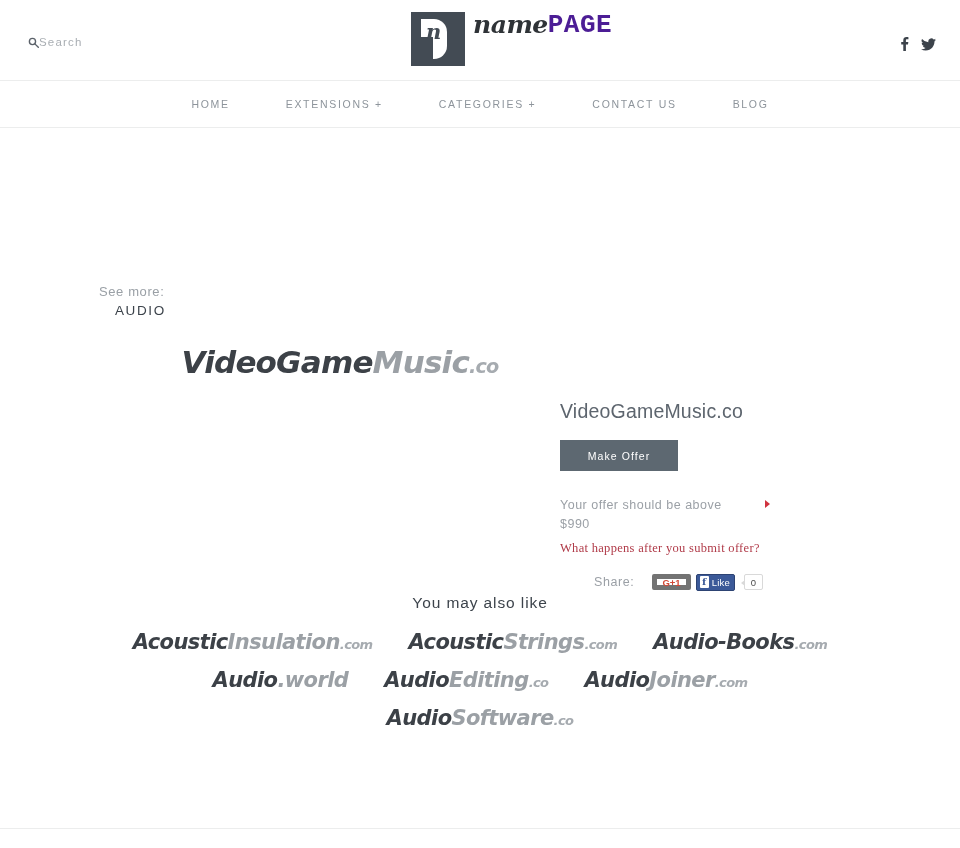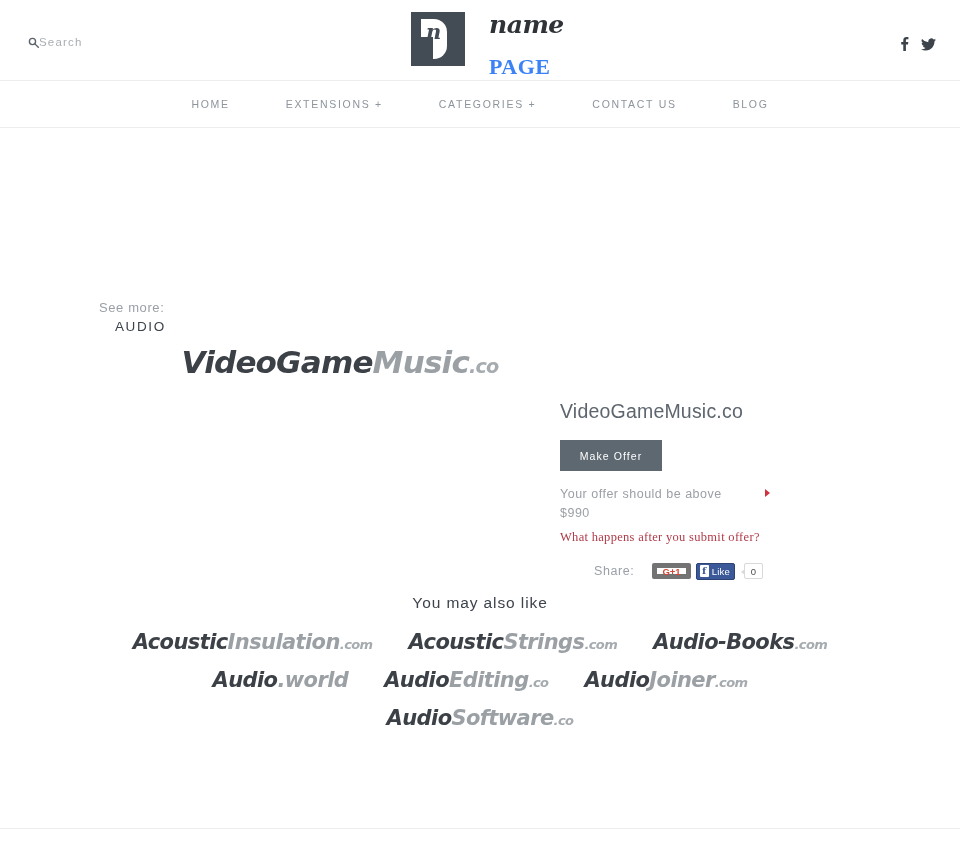--- a/index.html
+++ b/index.html
@@ -83,41 +83,40 @@
     left: 15px;
     top: 9px;
     font-family: "DejaVu Serif", serif;
     font-style: italic;
     font-weight: bold;
     font-size: 21px;
     color: #434b54;
     line-height: 1;
   }
   .logo-text {
-    margin-left: 24px;
-    display: flex;
-    flex-direction: column;
+    margin-left: 8px;
+    display: flex;
+    flex-direction: row;
     justify-content: flex-start;
-    gap: 16px;
   }
   .logo-name {
     font-family: "DejaVu Serif", serif;
     font-style: italic;
     font-weight: bold;
     font-size: 25px;
     line-height: 25px;
     color: #2f3337;
     letter-spacing: -0.5px;
   }
   .logo-page {
-    font-family: Liberation Serif, serif;
-    font-weight: bold;
-    font-size: 22px;
+    font-family: Liberation Mono, monospace;
+    font-weight: bold;
+    font-size: 26px;
     line-height: 27px;
-    color: #3b82f6;
+    color: #4c1d95;
     letter-spacing: 0.5px;
   }
 
   .social {
     position: absolute;
     right: 24px;
     top: 36px;
     display: flex;
     align-items: center;
     gap: 12px;
@@ -145,21 +144,21 @@
     white-space: nowrap;
     cursor: pointer;
   }
 
   
   .content { position: relative; }
 
   .see-more {
     position: absolute;
     left: 99px;
-    top: 168px;
+    top: 152px;
     line-height: 1.35;
   }
   .see-more-label {
     font-size: 13px;
     color: #9aa0a6;
     letter-spacing: 0.6px;
   }
   .see-more-cat {
     display: block;
     margin-left: 16px;
@@ -197,30 +196,30 @@
   }
   .offer-title {
     font-size: 19.5px;
     color: #5d656e;
     letter-spacing: 0.2px;
     margin-bottom: 17px;
     font-weight: normal;
   }
   .make-offer-btn {
     display: block;
-    width: 102px;
+    width: 118px;
     height: 31px;
     background: #5d6871;
     border: none;
     color: #ffffff;
     font-family: "Liberation Sans", sans-serif;
     font-size: 10.5px;
     letter-spacing: 1.1px;
     cursor: pointer;
-    margin-bottom: 14px;
+    margin-bottom: 25px;
   }
   .offer-hint-row {
     position: relative;
     width: 212px;
   }
   .offer-hint {
     font-size: 12.5px;
     color: #9ba0a6;
     letter-spacing: 0.5px;
     line-height: 1.55;

